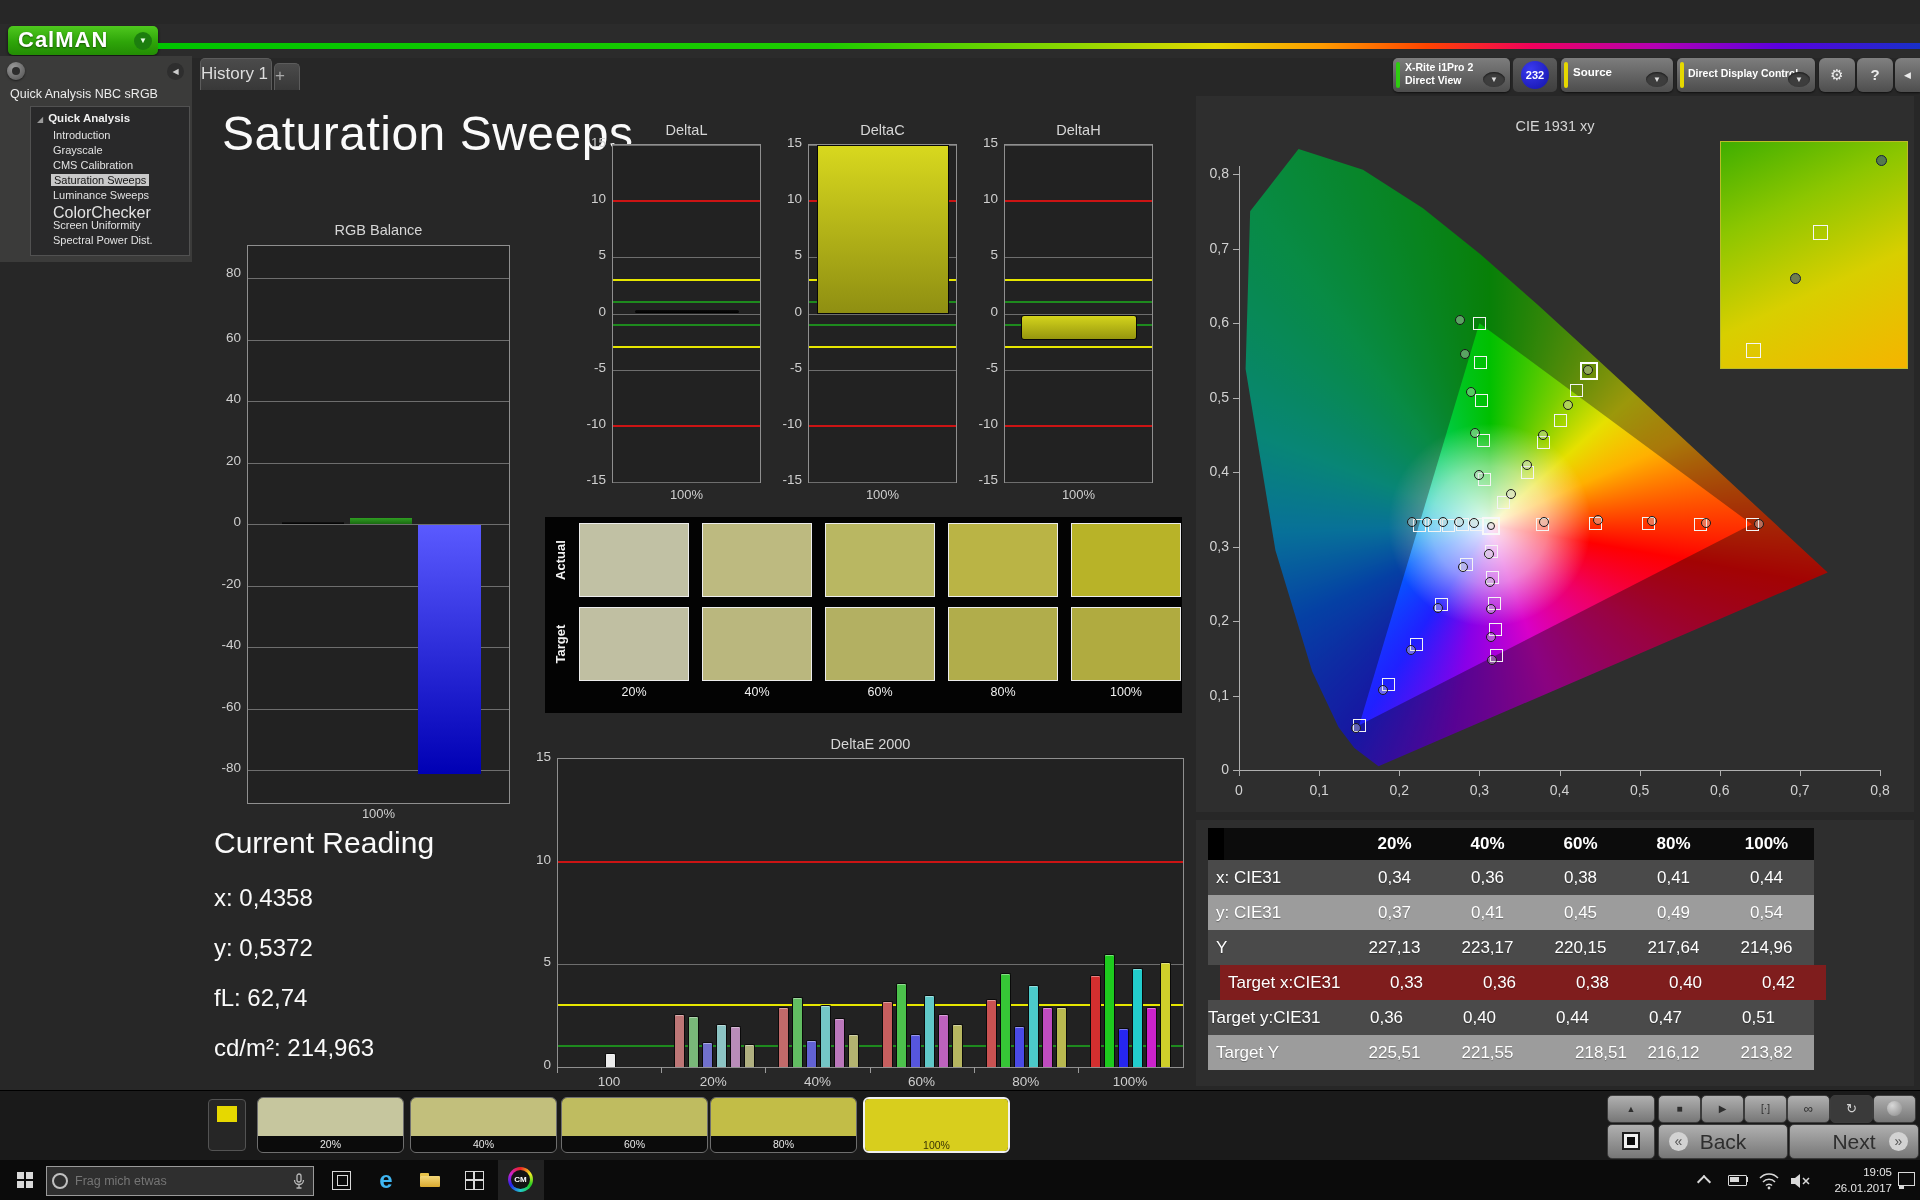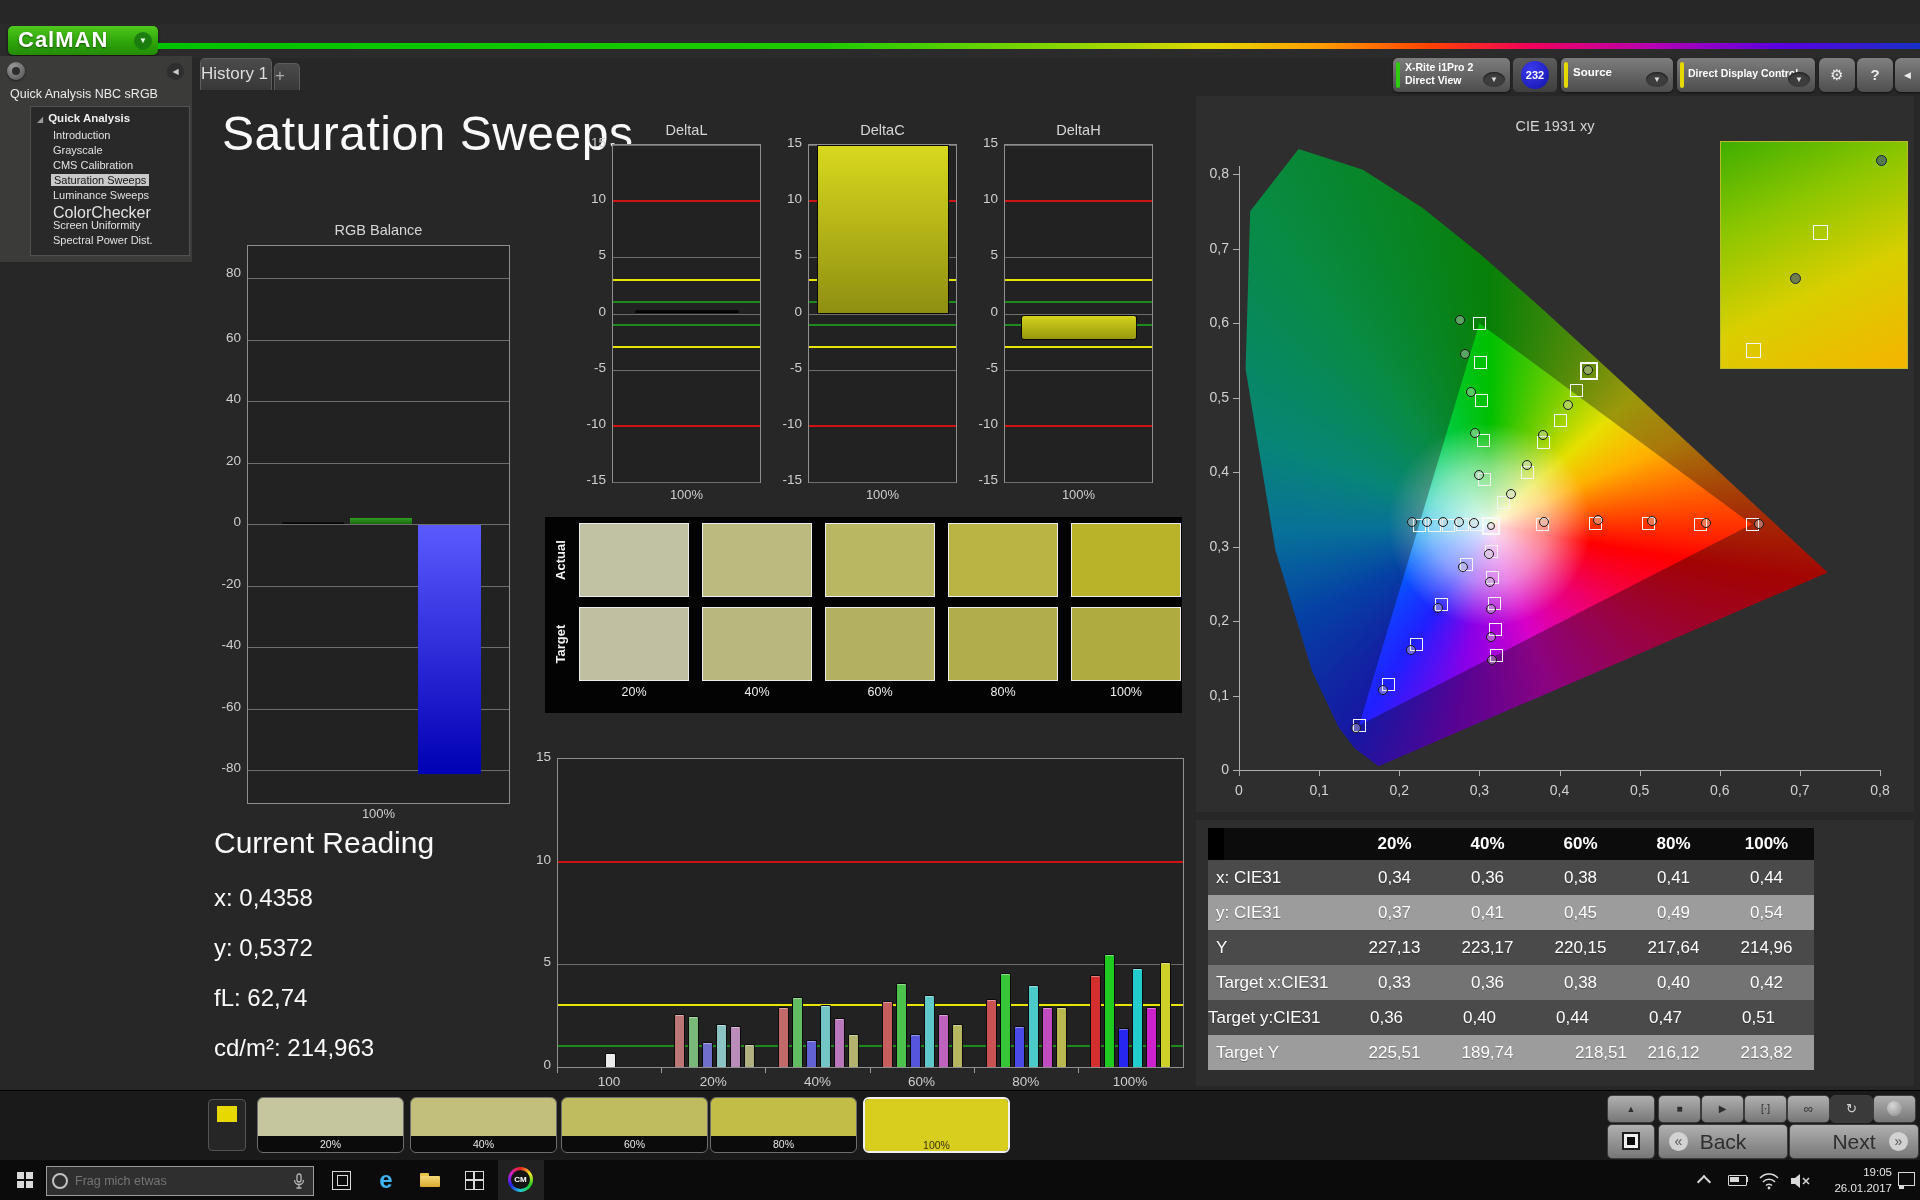--- a/index.html
+++ b/index.html
@@ -136,20 +136,21 @@
   <div style="position:absolute;left:222px;top:106px;font-size:48px;font-weight:300;color:#fafafa;letter-spacing:.5px;">Saturation Sweeps</div>
 
   <div class="ctitle" style="left:247px;top:222px;width:263px;">RGB Balance</div>
   <div class="xlab" style="left:247px;top:806px;width:263px;">100%</div>
   <div class="ctitle" style="left:612px;top:122px;width:149px;">DeltaL</div>
   <div class="xlab" style="left:612px;top:487px;width:149px;">100%</div>
   <div class="ctitle" style="left:808px;top:122px;width:149px;">DeltaC</div>
   <div class="xlab" style="left:808px;top:487px;width:149px;">100%</div>
   <div class="ctitle" style="left:1004px;top:122px;width:149px;">DeltaH</div>
   <div class="xlab" style="left:1004px;top:487px;width:149px;">100%</div>
+  <div class="ctitle" style="left:557px;top:736px;width:627px;">DeltaE 2000</div>
 
   <div class="plotbox" id="rgb-plot" style="left:247px;top:245px;width:261px;height:557px;">
       <div style="position: absolute; left: 0px; right: 0px; top: 32px; height: 1px; background: rgb(110, 110, 110);"></div>
       <div style="position: absolute; left: 0px; right: 0px; top: 93.5px; height: 1px; background: rgb(110, 110, 110);"></div>
       <div style="position: absolute; left: 0px; right: 0px; top: 155px; height: 1px; background: rgb(110, 110, 110);"></div>
       <div style="position: absolute; left: 0px; right: 0px; top: 216.5px; height: 1px; background: rgb(110, 110, 110);"></div>
       <div style="position: absolute; left: 0px; right: 0px; top: 278px; height: 1px; background: rgb(110, 110, 110);"></div>
       <div style="position: absolute; left: 0px; right: 0px; top: 339.5px; height: 1px; background: rgb(110, 110, 110);"></div>
       <div style="position: absolute; left: 0px; right: 0px; top: 401px; height: 1px; background: rgb(110, 110, 110);"></div>
       <div style="position: absolute; left: 0px; right: 0px; top: 462.5px; height: 1px; background: rgb(110, 110, 110);"></div>
@@ -571,38 +572,38 @@
         <div style="width: 93px; text-align: center;">0,54</div>
       </div>
       <div style="position: absolute; left: 0px; top: 102px; width: 606px; height: 35px; display: flex; line-height: 35px; background: rgb(74, 74, 74); text-shadow: rgba(0, 0, 0, 0.35) 0px 1px 1px;">
         <div style="text-align: left; padding-left: 8px; width: 132px;">Y</div>
         <div style="width: 93px; text-align: center;">227,13</div>
         <div style="width: 93px; text-align: center;">223,17</div>
         <div style="width: 93px; text-align: center;">220,15</div>
         <div style="width: 93px; text-align: center;">217,64</div>
         <div style="width: 93px; text-align: center;">214,96</div>
       </div>
-      <div style="position: absolute; left: 0px; top: 137px; width: 606px; height: 35px; display: flex; line-height: 35px; background: #737373; text-shadow: rgba(0, 0, 0, 0.35) 0px 1px 1px;">
+      <div style="position: absolute; left: 12px; top: 137px; width: 606px; height: 35px; display: flex; line-height: 35px; background: #7f1d1d; text-shadow: rgba(0, 0, 0, 0.35) 0px 1px 1px;">
         <div style="text-align: left; padding-left: 8px; width: 132px;">Target x:CIE31</div>
         <div style="width: 93px; text-align: center;">0,33</div>
         <div style="width: 93px; text-align: center;">0,36</div>
         <div style="width: 93px; text-align: center;">0,38</div>
         <div style="width: 93px; text-align: center;">0,40</div>
         <div style="width: 93px; text-align: center;">0,42</div>
       </div>
       <div style="position: absolute; left: 0px; top: 172px; width: 606px; height: 35px; display: flex; line-height: 35px; background: rgb(74, 74, 74); text-shadow: rgba(0, 0, 0, 0.35) 0px 1px 1px;">
         <div style="text-align: left; width: 132px;">Target y:CIE31</div>
         <div style="width: 93px; text-align: center;">0,36</div>
         <div style="width: 93px; text-align: center;">0,40</div>
         <div style="width: 93px; text-align: center;">0,44</div>
         <div style="width: 93px; text-align: center;">0,47</div>
         <div style="width: 93px; text-align: center;">0,51</div>
       </div>
       <div style="position: absolute; left: 0px; top: 207px; width: 606px; height: 35px; display: flex; line-height: 35px; background: rgb(156, 156, 156); text-shadow: rgba(0, 0, 0, 0.35) 0px 1px 1px;">
         <div style="text-align: left; padding-left: 8px; width: 132px;">Target Y</div>
         <div style="width: 93px; text-align: center;">225,51</div>
-        <div style="width: 93px; text-align: center;">189,74</div>
+        <div style="width: 93px; text-align: center;">221,55</div>
         <div style="width: 93px; text-align: right;">218,51</div>
         <div style="width: 93px; text-align: center;">216,12</div>
         <div style="width: 93px; text-align: center;">213,82</div>
       </div>
     </div>
   </div>
 
 </body></html>

